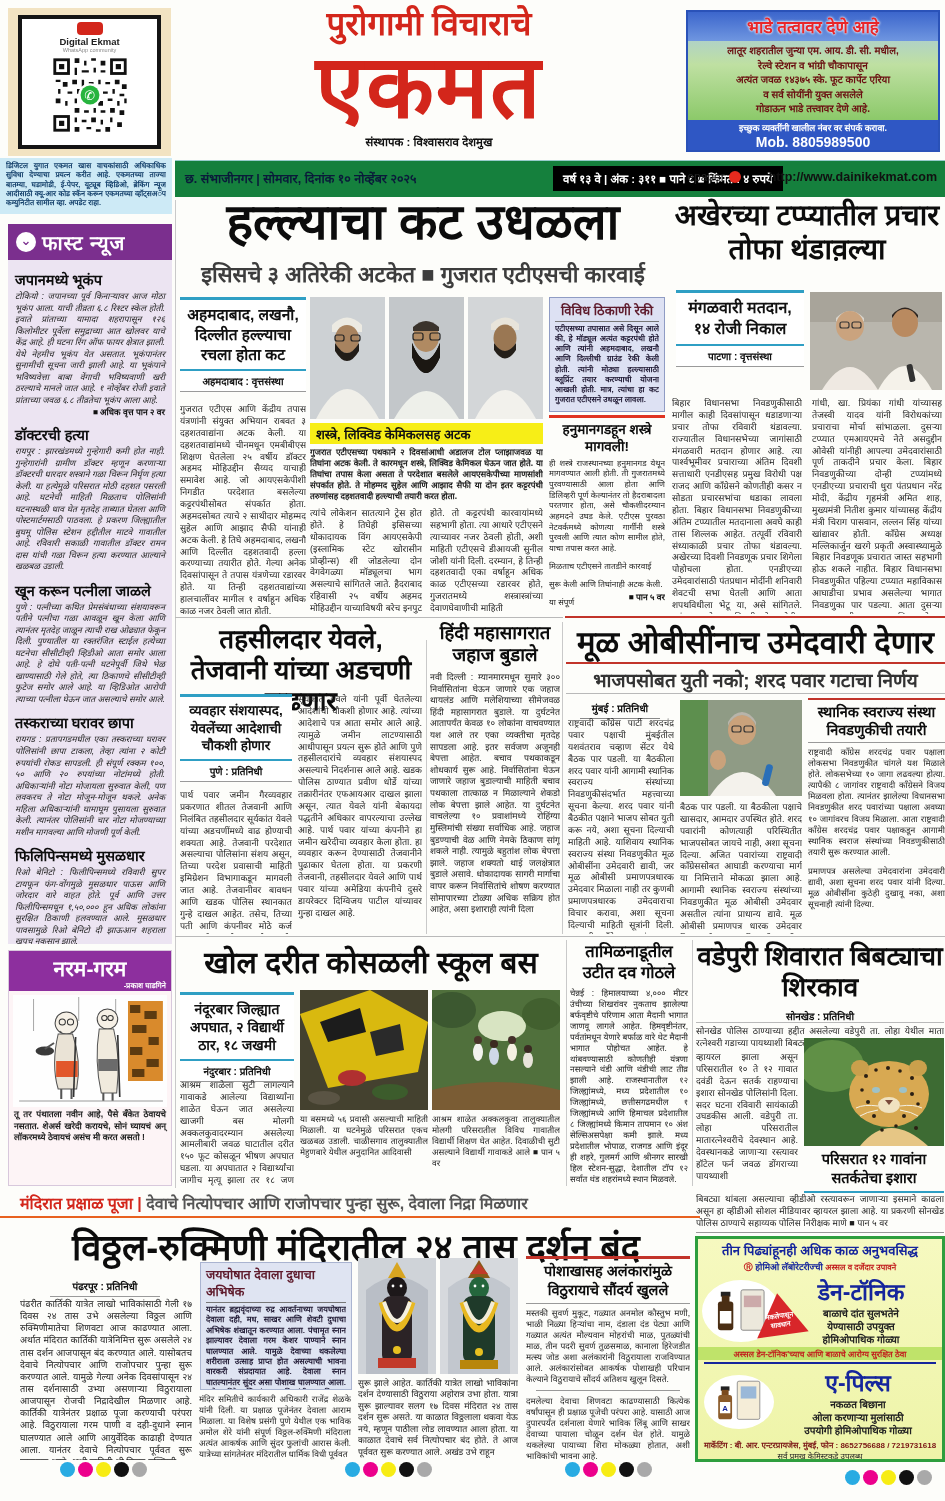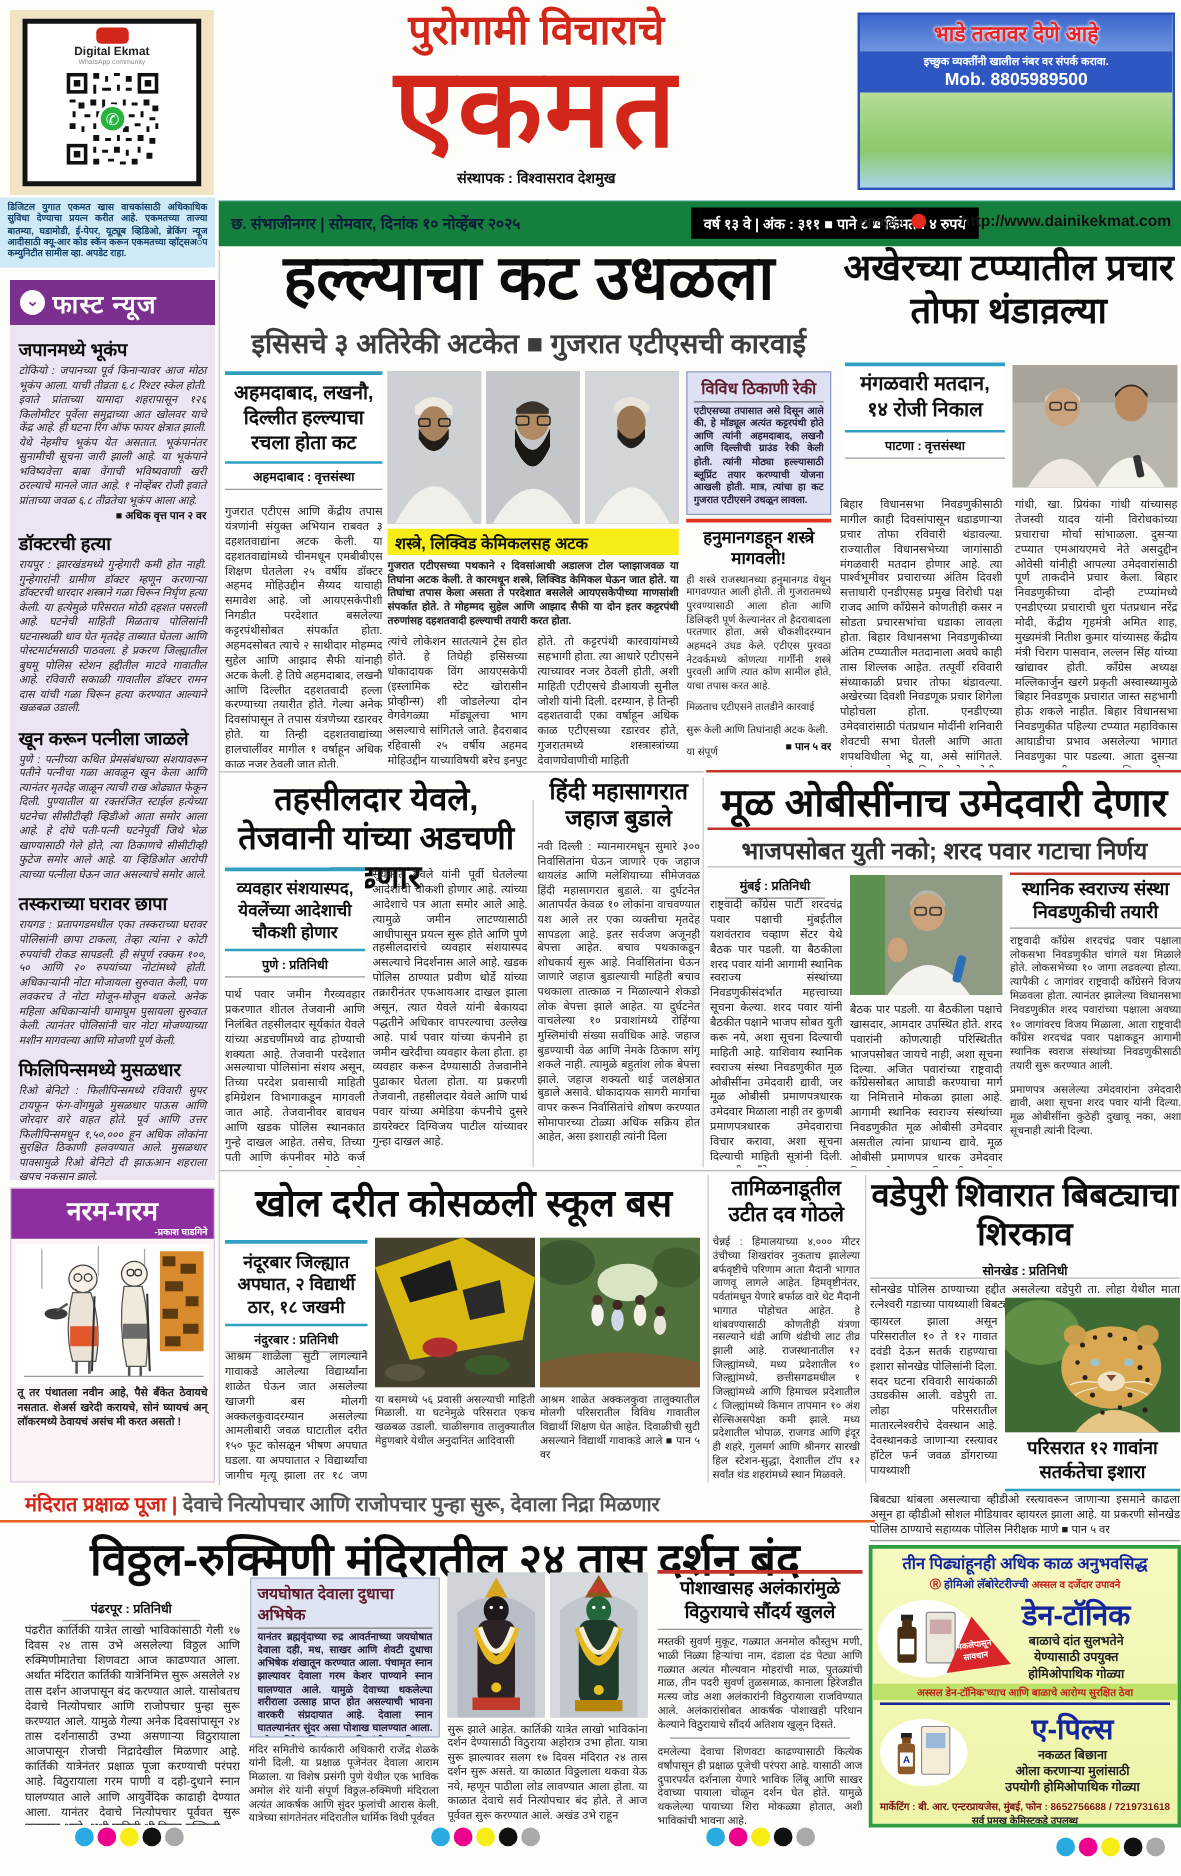--- a/index.html
+++ b/index.html
@@ -66,20 +66,25 @@
   <div class="abs ctr" style="left:180px;top:6px;width:498px;">
     <div style="font-size:33px;font-weight:900;color:#d3261b;line-height:1.1;">पुरोगामी विचाराचे</div>
     <div style="font-size:88px;font-weight:900;color:#d3261b;line-height:1.02;letter-spacing:2px;">एकमत</div>
     <div style="font-size:11.5px;font-weight:800;color:#111;margin-top:2px;">संस्थापक : विश्वासराव देशमुख</div>
   </div>
 
   <div class="abs" style="left:686px;top:10px;width:254px;height:142px;border:2px solid #2a52b8;box-sizing:border-box;background:linear-gradient(180deg,#9fc2ef 0%,#bfe0a2 38%,#8cc96a 78%,#a8d4e8 100%);overflow:hidden;">
     <div style="background:linear-gradient(180deg,#3c66cc,#6f96e0);padding:3px 0;">
       <div class="ctr" style="font-size:17px;font-weight:900;color:#e8262a;text-shadow:0 0 2px #fff,0 0 3px #fff;">भाडे तत्वावर देणे आहे</div>
     </div>
+    <div class="ctr pre" style="font-size:10px;font-weight:800;color:#6b1212;line-height:1.45;padding:3px 4px;">लातूर शहरातील जुन्या एम. आय. डी. सी. मधील,
+रेल्वे स्टेशन व भांग्री चौकापासून
+अत्यंत जवळ १४३७५ स्के. फूट कार्पेट एरिया
+व सर्व सोयींनी युक्त असलेले
+गोडाऊन भाडे तत्त्वावर देणे आहे.</div>
     <div style="background:#2f57c4;padding:2px 0 3px;">
       <div class="ctr" style="font-size:8.8px;color:#fff;font-weight:700;">इच्छुक व्यक्तींनी खालील नंबर वर संपर्क करावा.</div>
       <div class="ctr" style="font-size:14px;color:#fff;font-weight:900;">Mob. 8805989500</div>
     </div>
   </div>
 
   <div class="abs" style="left:175px;top:160px;width:770px;height:36px;background:#15803d;border-top:1px solid #9cc;">
     <div style="position:absolute;left:10px;top:9px;font-size:12.5px;font-weight:800;color:#0a1a3a;">छ. संभाजीनगर | सोमवार, दिनांक १० नोव्हेंबर २०२५</div>
     <div style="position:absolute;left:355px;top:5px;background:#000;color:#fff;font-size:11.5px;font-weight:800;padding:5px 10px;margin-left:23px;">वर्ष १३ वे | अंक : ३११ ■ पाने ८ ■ किंमत : ४ रुपये</div>
     <div style="position:absolute;right:8px;top:9px;display:flex;align-items:center;gap:4px;">
@@ -469,21 +474,21 @@
         </svg>
       </div>
       <div style="flex:1;text-align:center;">
         <div style="font-size:23px;font-weight:900;color:#15259c;">ए-पिल्स</div>
         <div class="pre" style="font-size:10px;font-weight:800;color:#222;line-height:1.3;">नकळत बिछाना
 ओला करणाऱ्या मुलांसाठी
 उपयोगी होमिओपाथिक गोळ्या</div>
       </div>
     </div>
     <div class="ctr" style="font-size:8px;font-weight:800;color:#7a1515;margin-top:2px;">मार्केटिंग : बी. आर. एन्टरप्रायजेस, मुंबई, फोन : 8652756688 / 7219731618</div>
-    <div class="ctr" style="font-size:8px;font-weight:700;color:#222;text-decoration:underline;">सर्व प्रमुख केमिस्टकडे उपलब्ध</div>
+    <div class="ctr" style="font-size:8px;font-weight:400;color:#222;text-decoration:underline;">सर्व प्रमुख केमिस्टकडे उपलब्ध</div>
   </div>
 
   <div class="dots" style="left:60px;top:1462px;">
     <i style="background:#29abe2"></i>
       <i style="background:#ec008c"></i>
       <i style="background:#f7ec13"></i>
       <i style="background:#111"></i>
       <i style="background:#a9a9a9"></i>
   </div>
   <div class="dots" style="left:345px;top:1462px;">

